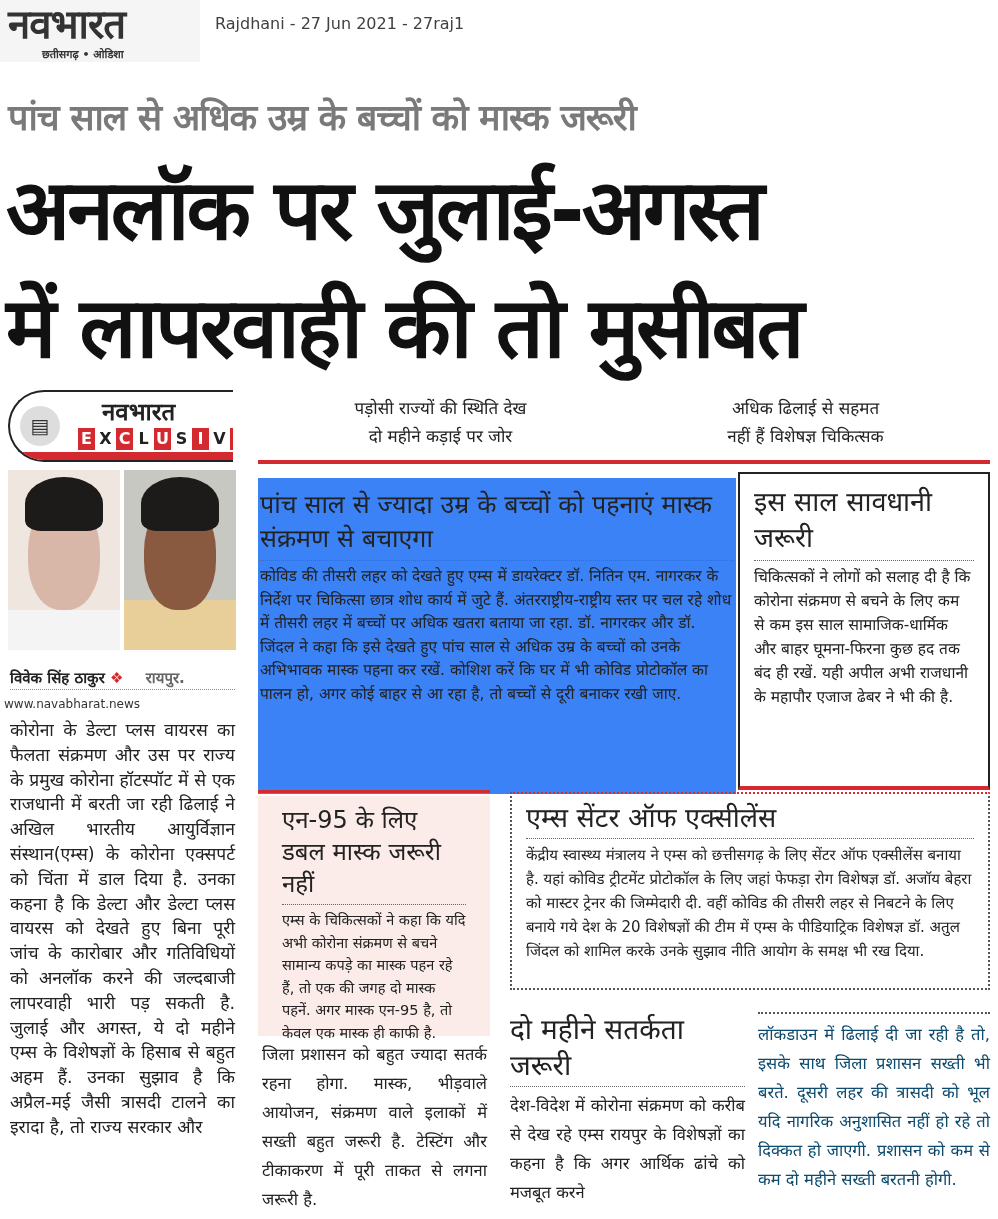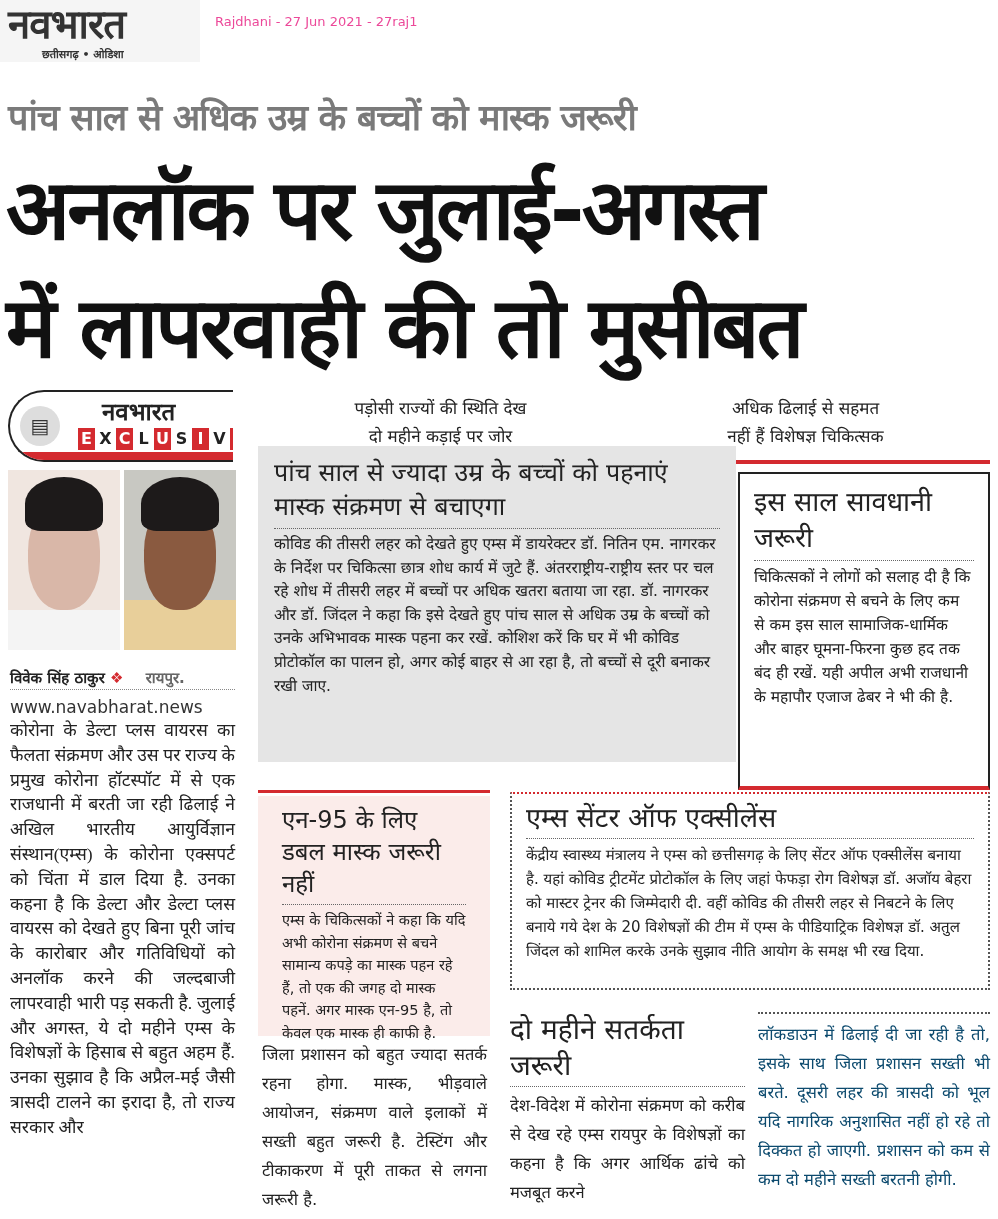--- a/index.html
+++ b/index.html
@@ -2,21 +2,21 @@
 <html><head>
 <meta charset="utf-8">
 <style>
   * { box-sizing: border-box; margin: 0; padding: 0; }
   html, body { width: 998px; height: 1219px; background: #ffffff; overflow: hidden; }
   body { font-family: "DejaVu Sans", sans-serif; color: #1a1a1a; position: relative; }
 
   .masthead { position: absolute; left: 0; top: 0; width: 200px; height: 62px; background: #f5f5f5; }
   .logo-main { position: absolute; left: 8px; top: 2px; font-size: 40px; font-weight: bold; color: #333; letter-spacing: -1px; line-height: 44px; }
   .logo-sub { position: absolute; left: 42px; top: 46px; font-size: 11px; font-weight: bold; color: #333; }
-  .edition { position: absolute; left: 215px; top: 14px; font-size: 13px; color: #ec4899; font-family: "DejaVu Sans", sans-serif; }
+  .edition { position: absolute; left: 215px; top: 14px; font-size: 16px; color: #404040; font-family: "DejaVu Sans", sans-serif; }
 
   .kicker { position: absolute; left: 8px; top: 92px; font-size: 36px; font-weight: bold; color: #7a7a7a; white-space: nowrap; letter-spacing: -1px; }
   .headline { position: absolute; left: 6px; font-size: 84px; font-weight: bold; color: #111; white-space: nowrap; letter-spacing: -3px; line-height: 100px; }
   .headline.l1 { top: 160px; }
   .headline.l2 { top: 278px; }
 
   .exclusive { position: absolute; left: 8px; top: 390px; width: 225px; height: 72px; border: 2px solid #222; border-radius: 36px 0 0 36px; border-right: none; background: #fff; overflow: hidden; }
   .exclusive .paper-icon { position: absolute; left: 10px; top: 14px; width: 40px; height: 40px; border-radius: 50%; background: #ddd; display: flex; align-items: center; justify-content: center; font-size: 20px; color: #333; }
   .exclusive .brand { position: absolute; left: 92px; top: 2px; font-size: 24px; font-weight: bold; color: #222; }
   .exclusive .tag { position: absolute; left: 68px; top: 36px; display: flex; gap: 2px; }
@@ -36,24 +36,24 @@
   .photo .hair { position: absolute; left: 15%; top: 4%; width: 70%; height: 30%; background: #1d1a1a; border-radius: 50% 50% 20% 20%; }
   .photo .face { position: absolute; left: 18%; top: 18%; width: 64%; height: 60%; background: #d9b7a8; border-radius: 45%; }
   .photo.p2 { background: #c8c8c2; }
   .photo.p2 .face { background: #8a5a40; }
   .photo.p2 .body { position: absolute; left: 0; right: 0; bottom: 0; height: 28%; background: #e8cf9a; }
   .photo.p1 .body { position: absolute; left: 0; right: 0; bottom: 0; height: 22%; background: #f4f4f4; }
 
   .byline { position: absolute; left: 10px; top: 667px; width: 225px; font-size: 15px; font-weight: bold; color: #222; border-bottom: 1px dotted #888; padding-bottom: 2px; }
   .byline .dot { color: #d42a2f; }
   .byline .city { color: #666; margin-left: 17px; }
-  .website { position: absolute; left: 10px; top: 697px; font-size: 17px; color: #333; }
-  .left-body { position: absolute; left: 10px; top: 718px; width: 225px; font-size: 17.5px; line-height: 24.8px; text-align: justify; color: #222; font-family: Liberation Serif, serif; }
+  .website { position: absolute; left: 4px; top: 697px; font-size: 12px; color: #333; }
+  .left-body { position: absolute; left: 10px; top: 718px; width: 225px; font-size: 17.5px; line-height: 24.8px; text-align: justify; color: #222; }
 
-  .mainbox { position: absolute; left: 258px; top: 446px; width: 478px; height: 316px; background: #e5e5e5; padding: 10px 16px; }
+  .mainbox { position: absolute; left: 258px; top: 478px; width: 478px; height: 316px; background: #3b82f6; padding: 10px 2px; }
   .mainbox h2 { font-size: 25px; font-weight: normal; line-height: 34px; color: #222; border-bottom: 1px dotted #666; padding-bottom: 4px; }
   .mainbox p { font-size: 15.5px; line-height: 23.6px; margin-top: 4px; color: #222; }
 
   .rightbox { position: absolute; left: 738px; top: 472px; width: 252px; height: 318px; border: 2px solid #222; border-bottom: 4px solid #d42a2f; padding: 10px 14px; }
   .rightbox h2 { font-size: 27px; font-weight: normal; line-height: 36px; color: #222; border-bottom: 1px dotted #666; padding-bottom: 4px; }
   .rightbox p { font-size: 15.5px; line-height: 24px; margin-top: 4px; color: #222; }
 
   .divider-red { position: absolute; left: 258px; top: 790px; width: 232px; height: 3px; background: #d42a2f; }
 
   .pinkbox { position: absolute; left: 258px; top: 796px; width: 232px; height: 240px; background: #fbecea; padding: 8px 24px; }

